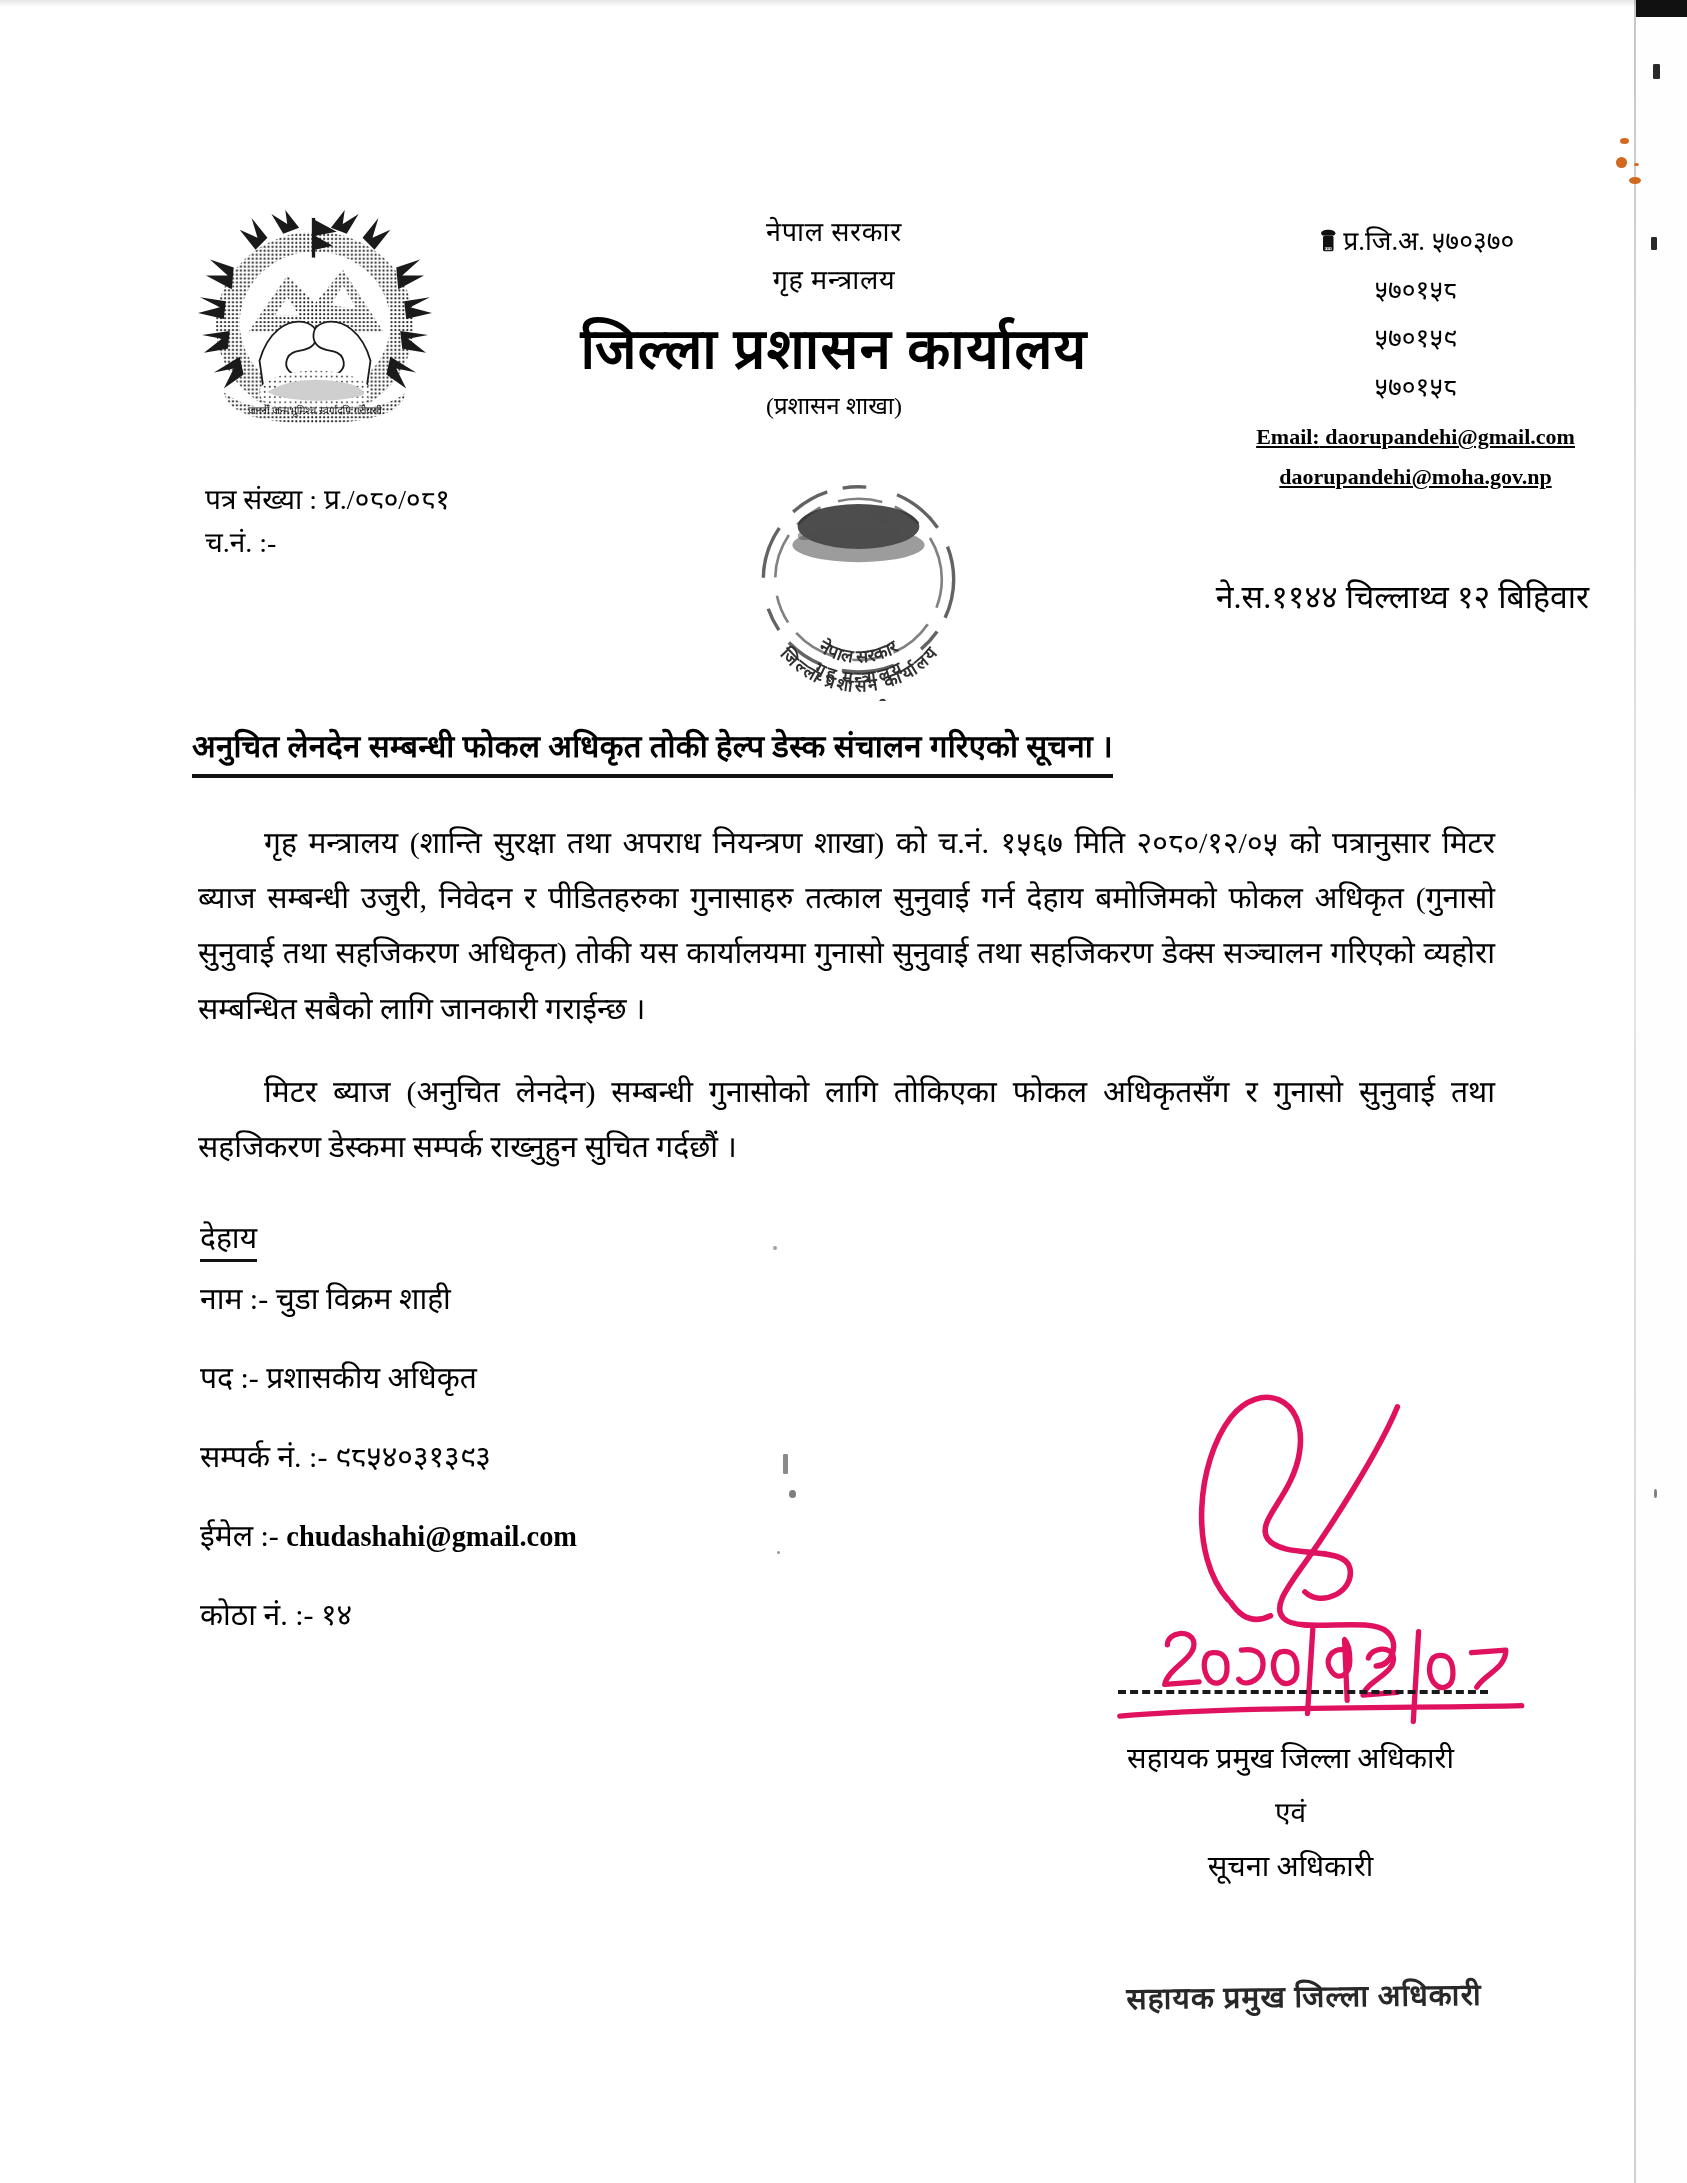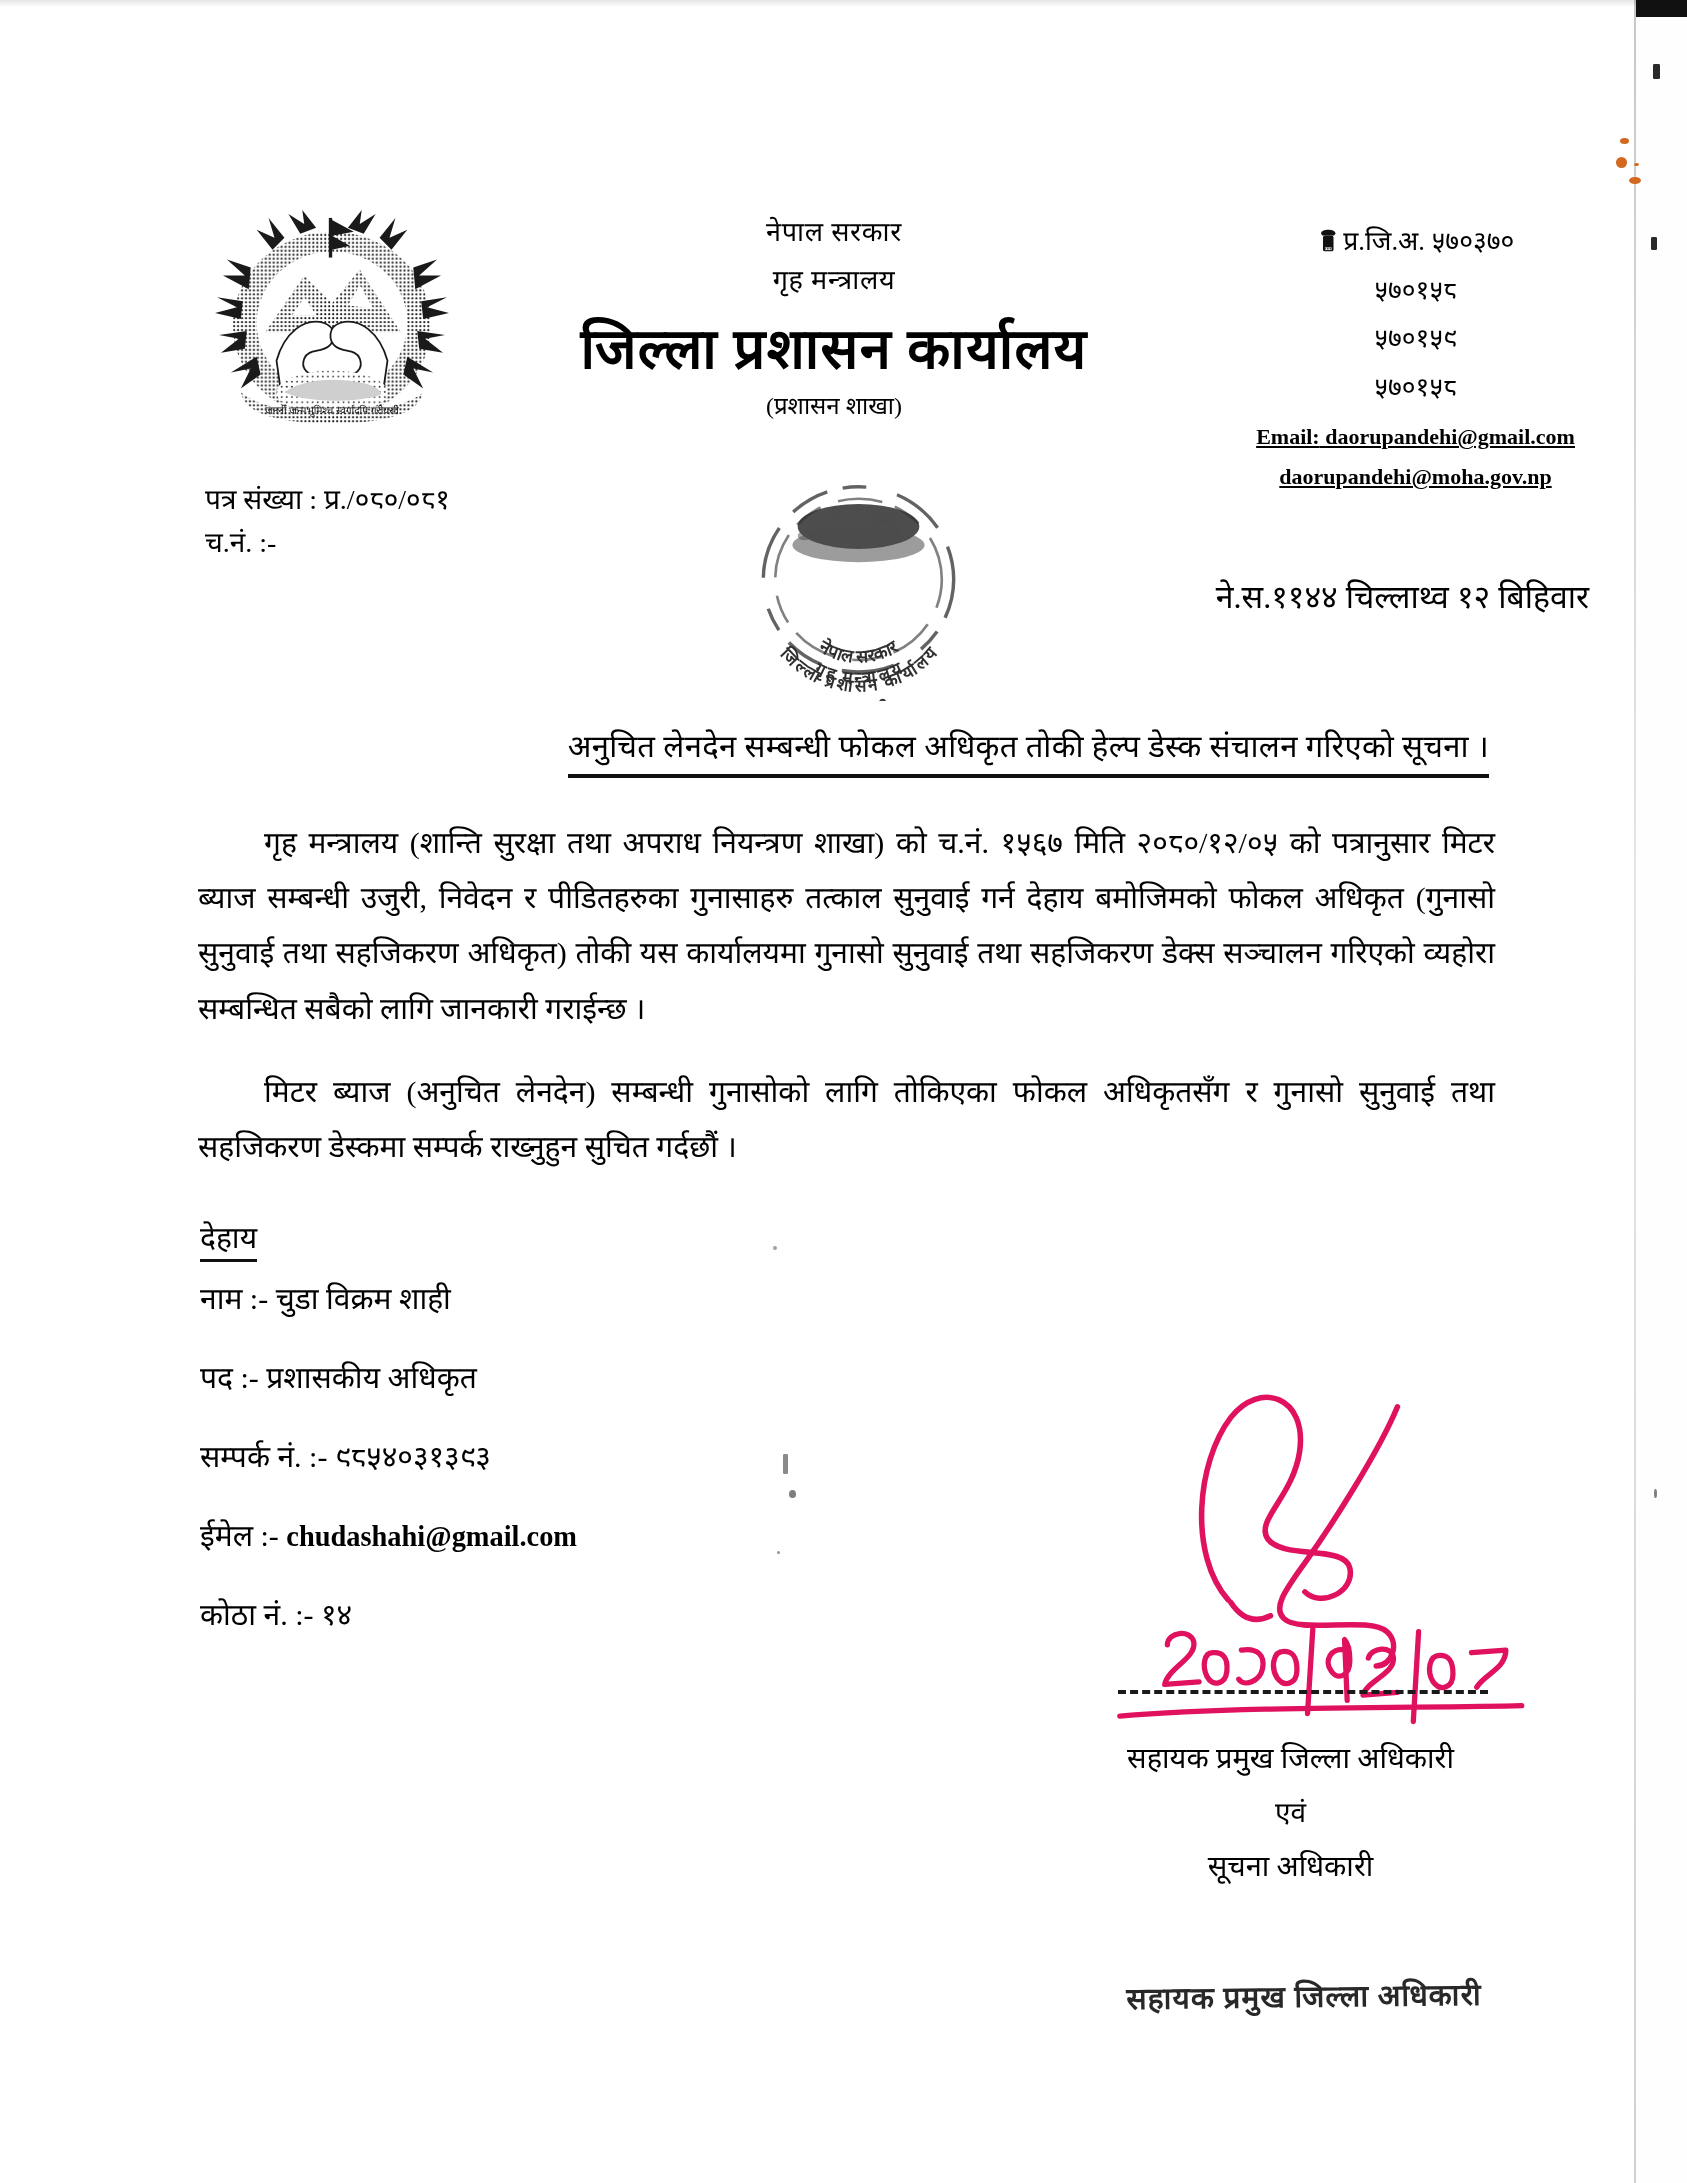--- a/index.html
+++ b/index.html
@@ -54,21 +54,21 @@
       radial-gradient(circle at 55% 91%, rgba(0,0,0,.05) 0.3px, transparent 0.7px),
       radial-gradient(circle at 26% 47%, rgba(0,0,0,.05) 0.3px, transparent 0.7px);
     background-size:152px 139px,205px 172px,119px 192px,172px 126px,225px 152px,132px 159px;
   }
 
   .dev{font-family:"Liberation Serif","DejaVu Serif",serif;}
   .lat{font-family:"Liberation Serif","DejaVu Serif",serif;}
 
   
   .emblem{
-    position:absolute;left:213px;top:210px;width:238px;height:222px;
+    position:absolute;left:196px;top:210px;width:238px;height:222px;
   }
   .emblem svg{width:100%;height:100%;display:block;}
 
   .hdr-center{
     position:absolute;left:503px;top:218px;width:662px;text-align:center;
   }
   .h-gov{font-size:27px;letter-spacing:0.7px;line-height:1.05;}
   .h-min{font-size:27px;letter-spacing:0.7px;margin-top:20px;line-height:1.05;}
   .h-office{
     font-size:56px;font-weight:bold;margin-top:13.2px;letter-spacing:1.3px;
@@ -94,22 +94,22 @@
 
   
   .stamp{
     position:absolute;left:746px;top:463px;width:225px;height:238px;
     opacity:.88;
   }
   .stamp svg{width:100%;height:100%;display:block;}
 
   
   .doc-title{
-    position:absolute;left:212px;top:724px;width:1277px;
-    text-align:right;font-size:31px;font-weight:normal;
+    position:absolute;left:192px;top:724px;width:1277px;
+    text-align:left;font-size:31px;font-weight:bold;
     letter-spacing:0.3px;
   }
   .doc-title span{
     border-bottom:4px solid #111;padding-bottom:8px;display:inline-block;
   }
 
   
   .body-wrap{position:absolute;left:198px;top:815px;width:1297px;}
   .para{font-size:30px;line-height:1.84;text-align:justify;text-justify:inter-word;}
   .para.p1{text-indent:66px;}

